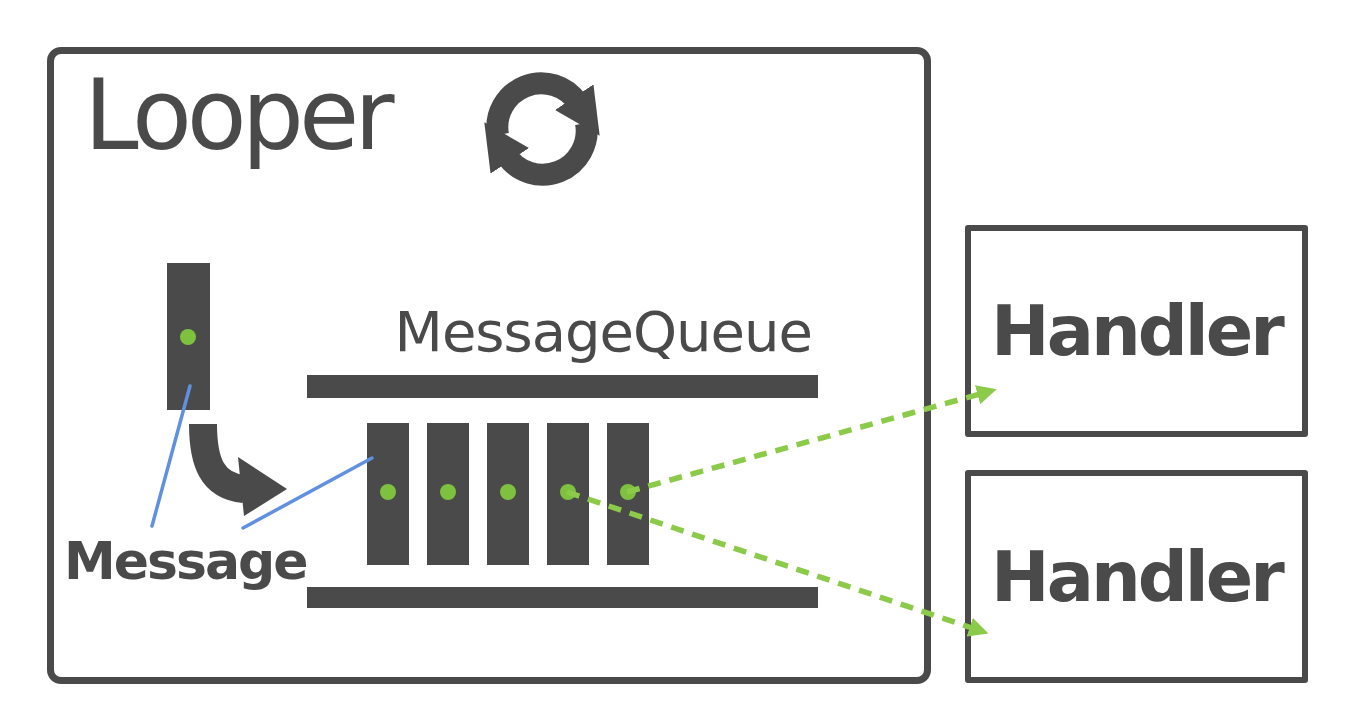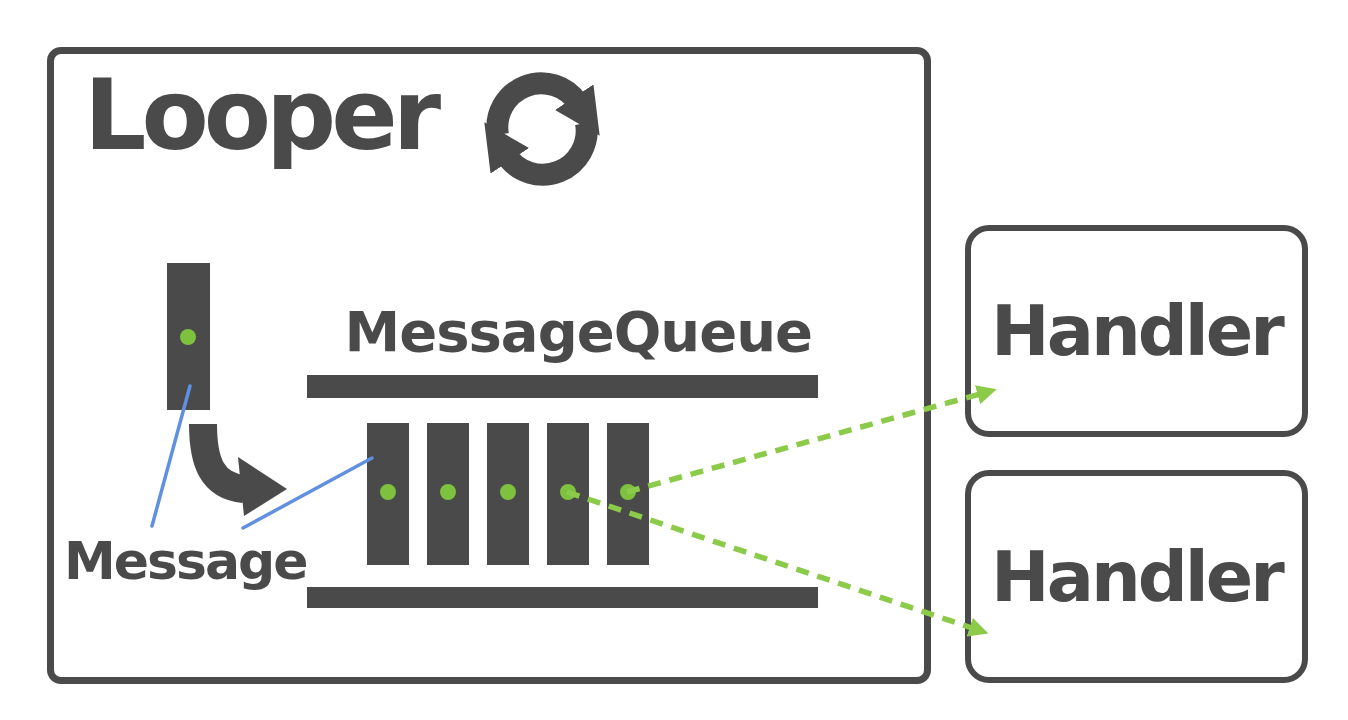--- a/index.html
+++ b/index.html
@@ -14,40 +14,40 @@
   .abs{position:absolute;}
 
   
   .looper-box{
     left:47px;top:47px;width:884px;height:637px;
     border:7px solid #4a4a4a;border-radius:14px;
     box-sizing:border-box;background:#ffffff;
   }
   .looper-title{
     left:84px;top:66px;
-    font-size:98px;line-height:1;font-weight:bold;
+    font-size:98px;line-height:1;font-weight:normal;
     letter-spacing:-5px;color:#4a4a4a;white-space:nowrap;
   }
   .refresh-svg{left:484px;top:70px;}
 
   
   .message-rect{
     left:167px;top:263px;width:43px;height:147px;
     background:#4a4a4a;
   }
   .msg-dot{
     position:absolute;width:16px;height:16px;border-radius:50%;
     background:#7ec13e;
   }
   .message-rect .msg-dot{left:13px;top:66px;}
 
   
   .mq-label{
     top:304px;right:536px;
-    font-size:56px;line-height:1;font-weight:bold;
+    font-size:56px;line-height:1;font-weight:normal;
     letter-spacing:-1px;color:#4a4a4a;white-space:nowrap;
   }
   .bar{background:#4a4a4a;}
   .bar-top{left:307px;top:375px;width:511px;height:23px;}
   .bar-bottom{left:307px;top:587px;width:511px;height:21px;}
   .queue-items{
     left:367px;top:423px;width:290px;height:142px;
     display:flex;gap:18px;
   }
   .slab{
@@ -58,21 +58,21 @@
   
   .message-label{
     left:64px;top:520px;
     font-size:52px;line-height:1;font-weight:bold;
     letter-spacing:-2px;color:#4a4a4a;white-space:nowrap;margin-top:15px;
   }
 
   
   .handler-box{
     left:965px;width:343px;height:213px;
-    border:6px solid #4a4a4a;border-radius:24px;
+    border:6px solid #4a4a4a;border-radius:3px;
     box-sizing:border-box;background:#ffffff;
     display:flex;align-items:center;justify-content:center;
   }
   .handler-1{top:225px;height:212px;}
   .handler-2{top:470px;}
   .handler-label{
     font-size:70px;font-weight:bold;letter-spacing:-3px;
     color:#4a4a4a;white-space:nowrap;
   }
 

